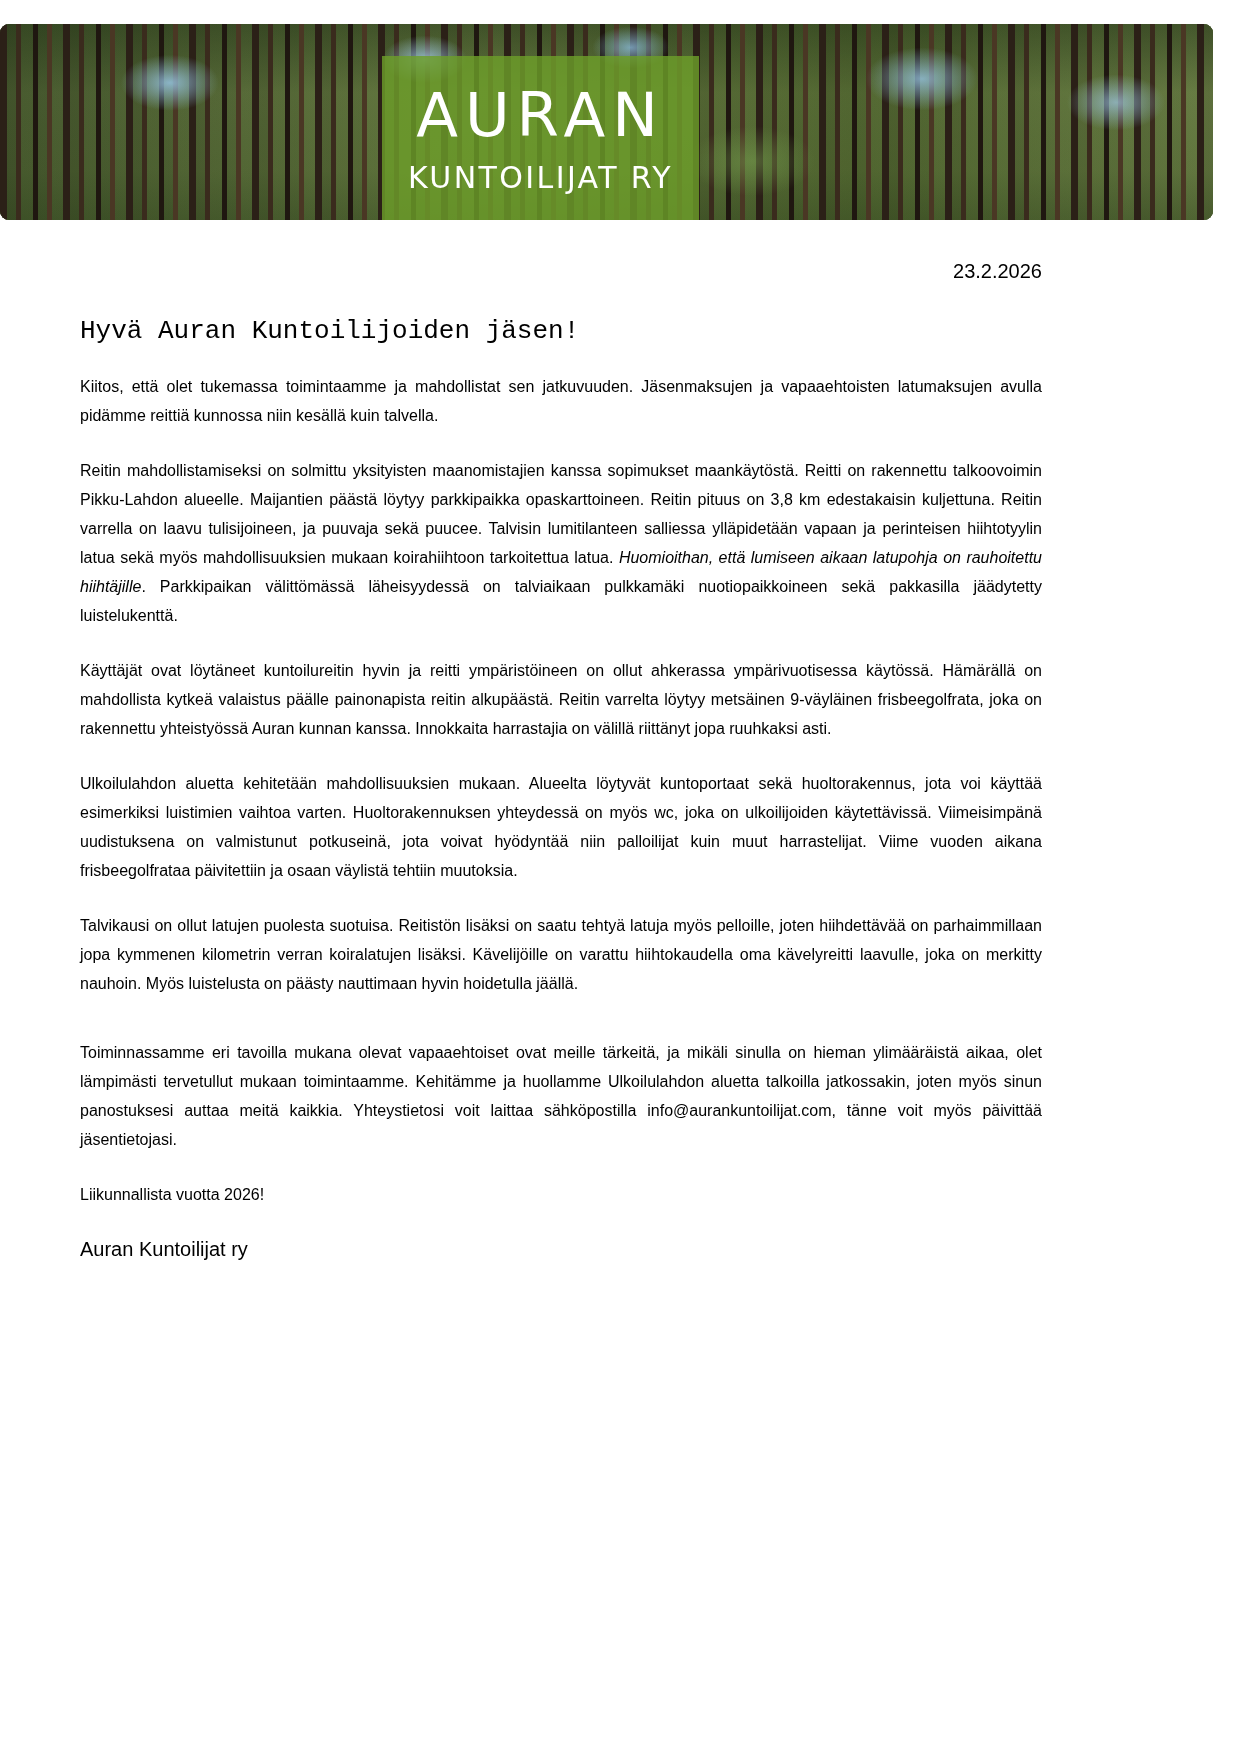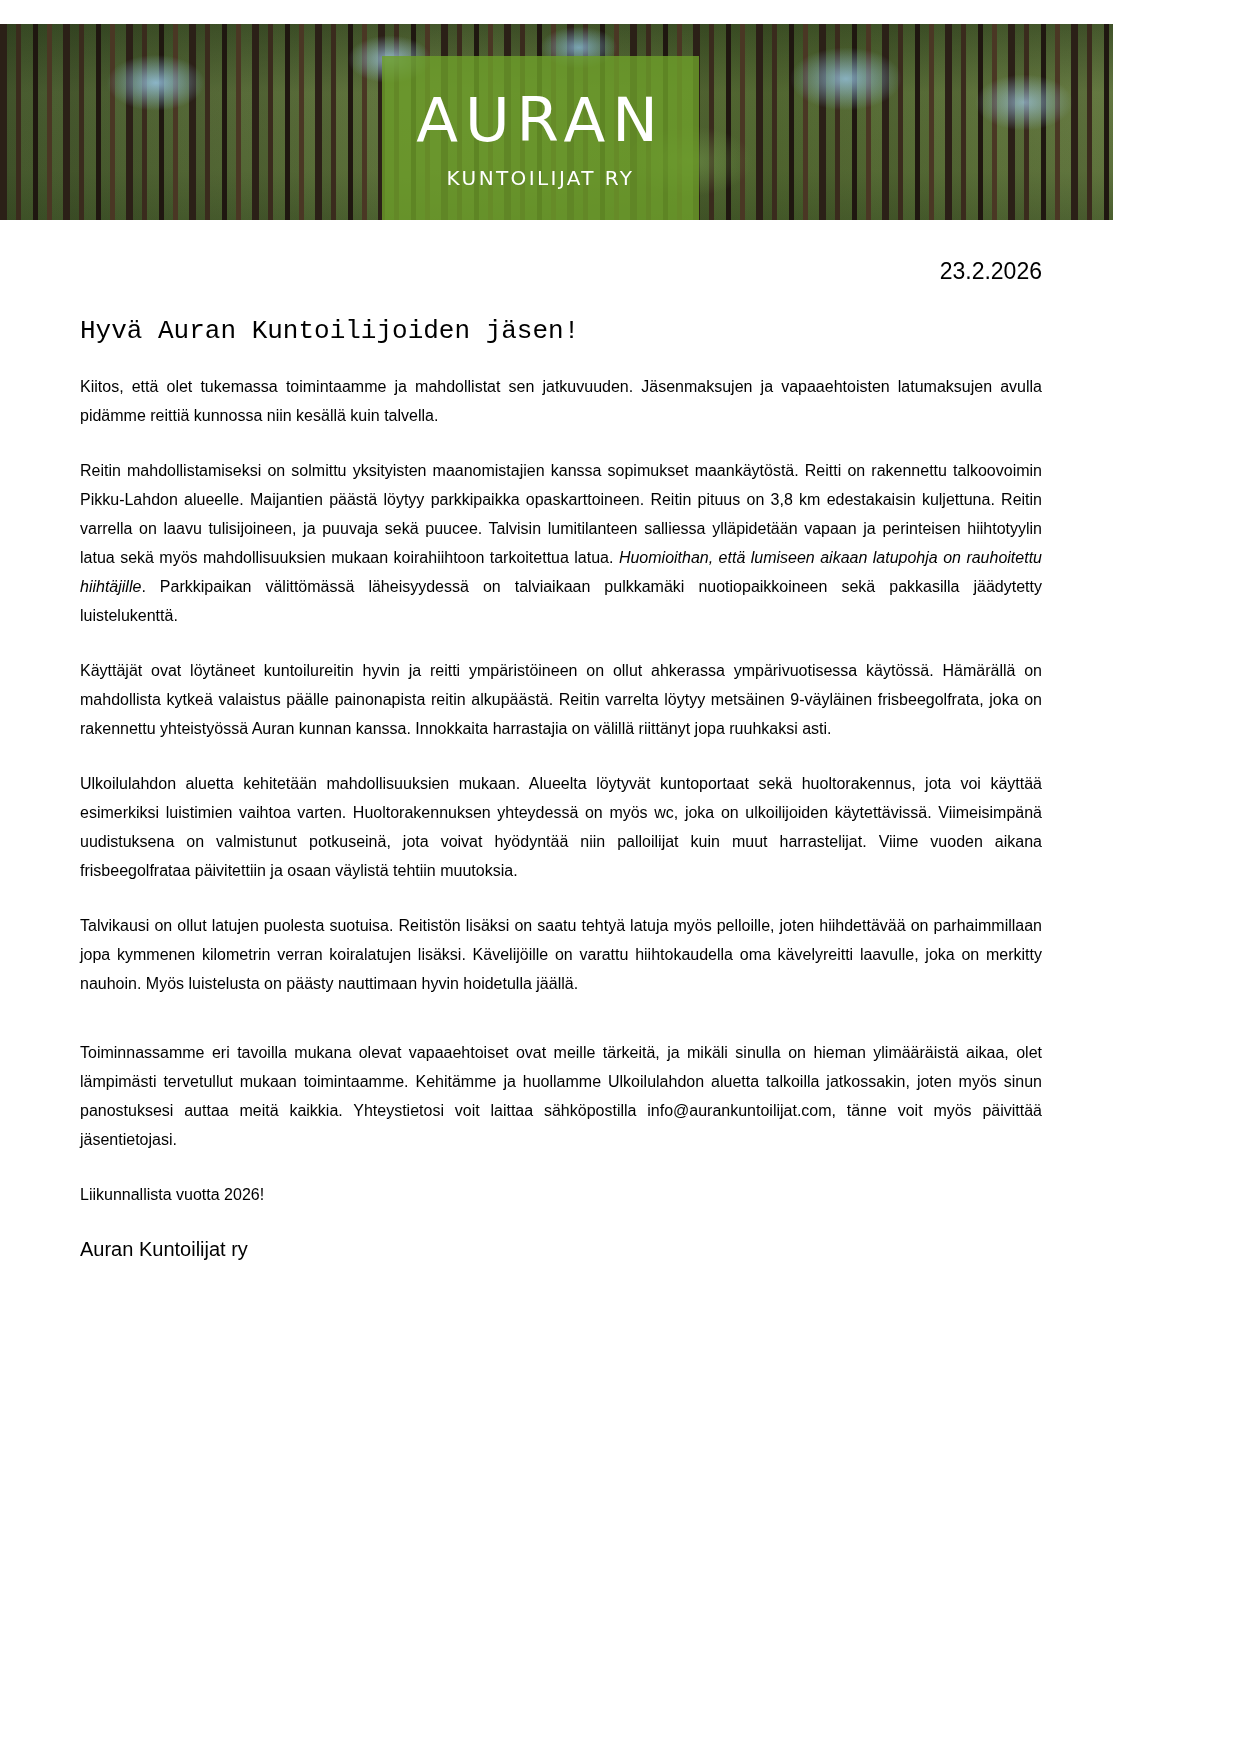--- a/index.html
+++ b/index.html
@@ -12,25 +12,26 @@
     height: 1754px;
     font-family: "Liberation Sans", sans-serif;
     color: #000000;
     position: relative;
     overflow: hidden;
   }
 
   
   .banner {
     position: relative;
-    width: 1113px;
+    width: 1213px;
     height: 196px;
     margin-top: 24px;
     overflow: hidden;
     background: #1d2a16;
+    border-radius: 9px;
   }
   .banner-photo {
     position: absolute;
     inset: 0;
     
     background-color: #5b6b3a;
     background-image:
       
       radial-gradient(ellipse 70px 40px at 14% 30%, rgba(150,195,225,0.85), rgba(150,195,225,0) 70%),
       radial-gradient(ellipse 60px 34px at 35% 18%, rgba(160,200,230,0.8), rgba(160,200,230,0) 70%),
@@ -70,38 +71,38 @@
     font-size: 61px;
     letter-spacing: 7px;
     font-weight: 400;
     line-height: 1;
     margin-bottom: 18px;
     white-space: nowrap;
     font-family: "DejaVu Sans", sans-serif;
   }
   .logo-sub {
     color: #ffffff;
-    font-size: 20px;
+    font-size: 30px;
     letter-spacing: 2.4px;
     font-weight: 400;
     line-height: 1;
     white-space: nowrap;
     font-family: "DejaVu Sans", sans-serif;
   }
 
   
   .letter {
     position: absolute;
     left: 80px;
     top: 258px;
     width: 962px;
   }
   .date-line {
     text-align: right;
-    font-size: 23px;
+    font-size: 20px;
     line-height: 26px;
     margin-bottom: 34px;
   }
   .salutation {
     font-size: 26px;
     line-height: 26px;
     margin-bottom: 28px;
     font-family: Liberation Mono, monospace;
   }
   p.para {

